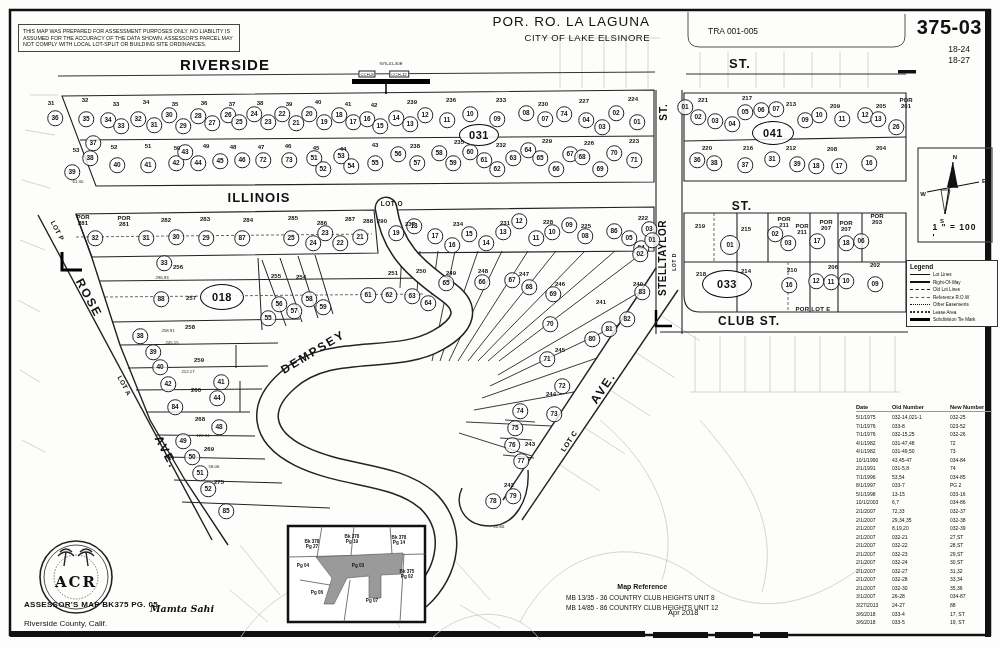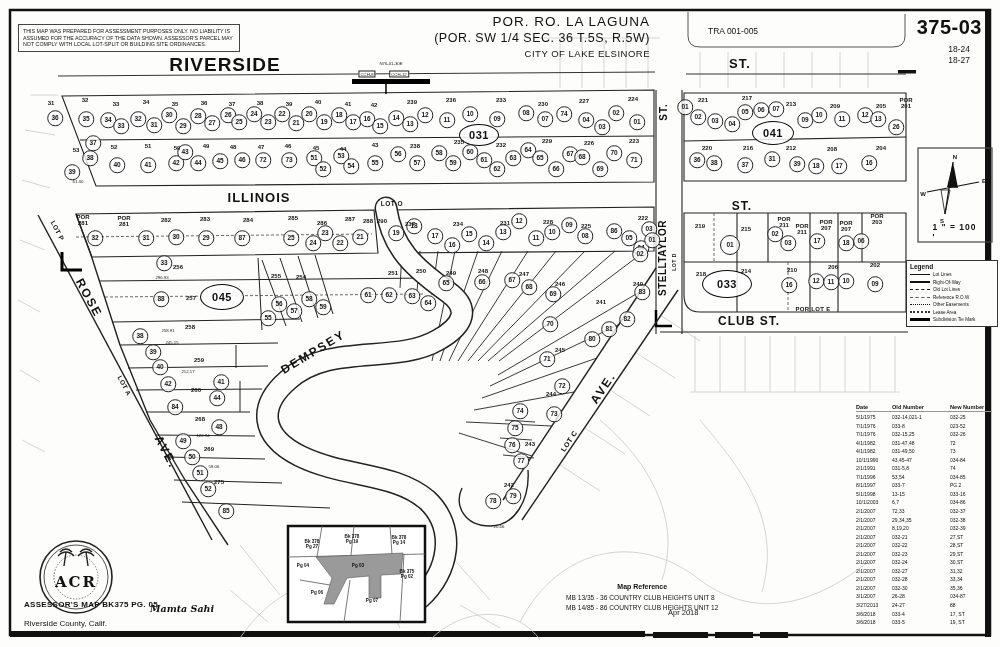--- a/index.html
+++ b/index.html
@@ -249,21 +249,20 @@
       <line x1="64" y1="566" x2="66" y2="552"></line>
         <path d="M 60,552 Q 66,546 72,552 M 58,556 Q 66,548 74,556"></path>
       <line x1="88" y1="566" x2="86" y2="552"></line>
         <path d="M 80,552 Q 86,546 92,552 M 78,556 Q 86,548 94,556"></path>
     </g>
   </svg>
 
   <div class="abs disclaimer" style="left:18px;top:24px">THIS MAP WAS PREPARED FOR ASSESSMENT PURPOSES ONLY.  NO LIABILITY IS ASSUMED FOR THE ACCURACY OF THE DATA SHOWN.  ASSESSOR'S PARCEL MAY NOT COMPLY WITH LOCAL LOT-SPLIT OR BUILDING SITE ORDINANCES.</div>
   <div class="abs title-blk" style="left:330px;top:14px">
     <div class="t1">POR. RO. LA LAGUNA</div>
-    <div class="t2">(POR. SW 1/4 SEC. 36 T.5S, R.5W)</div>
     <div class="t3">CITY OF LAKE ELSINORE</div>
   </div>
   <div class="abs tra" style="left:708px;top:26px">TRA 001-005</div>
   <div class="abs sheetno" style="right:18px;top:16px">375-03</div>
   <div class="abs pages" style="right:30px;top:44px">
     <div>18-24</div>
     <div>18-27</div>
   </div>
 
   <div class="compass-l" style="left:955px;top:157px">N</div>
@@ -449,21 +448,21 @@
   <div class="abs date" style="left:668px;top:608px">Apr 2018</div>
 
   <div class="abs" style="left:24px;top:600px">
     <div class="footer1">ASSESSOR'S MAP BK375 PG. 05</div>
     <div class="footer2">Riverside County, Calif.</div>
   </div>
   <div class="abs sig" style="left:150px;top:603px">Mamta Sahi</div>
   <div class="seal-acr" style="left:76px;top:582px">ACR</div>
 
   <div id="streets">
-      <div class="street" style="left: 217px; top: 64px; font-size: 19px; letter-spacing: 1px; transform: translate(-50%, -50%) rotate(0deg); padding-left: 16px;">RIVERSIDE</div>
+      <div class="street" style="left: 217px; top: 64px; font-size: 15px; letter-spacing: 1px; transform: translate(-50%, -50%) rotate(0deg); padding-left: 16px;">RIVERSIDE</div>
       <div class="street" style="left: 740px; top: 63px; font-size: 13px; letter-spacing: 1px; transform: translate(-50%, -50%) rotate(0deg);">ST.</div>
       <div class="street" style="left: 259px; top: 197px; font-size: 13px; letter-spacing: 1px; transform: translate(-50%, -50%) rotate(0deg);">ILLINOIS</div>
       <div class="street" style="left: 392px; top: 204px; font-size: 6.5px; letter-spacing: 0.5px; transform: translate(-50%, -50%) rotate(0deg);">LOT O</div>
       <div class="street" style="left: 742px; top: 206px; font-size: 12px; letter-spacing: 1px; transform: translate(-50%, -50%) rotate(0deg);">ST.</div>
       <div class="street" style="left: 664px; top: 112px; font-size: 10px; letter-spacing: 1px; transform: translate(-50%, -50%) rotate(-90deg);">ST.</div>
       <div class="street" style="left: 663px; top: 258px; font-size: 10px; letter-spacing: 0.5px; transform: translate(-50%, -50%) rotate(-90deg);">STELLTAYLOR</div>
       <div class="street" style="left: 674px; top: 262px; font-size: 5px; letter-spacing: 0.5px; transform: translate(-50%, -50%) rotate(-90deg);">LOT D</div>
       <div class="street" style="left: 749px; top: 321px; font-size: 12px; letter-spacing: 1px; transform: translate(-50%, -50%) rotate(0deg);">CLUB  ST.</div>
       <div class="street" style="left: 813px; top: 309px; font-size: 6px; letter-spacing: 0.3px; transform: translate(-50%, -50%) rotate(0deg);">POR LOT E</div>
       <div class="street" style="left: 313px; top: 352px; font-size: 12px; letter-spacing: 2px; transform: translate(-50%, -50%) rotate(-31deg);">DEMPSEY</div>
@@ -471,21 +470,21 @@
       <div class="street" style="left: 166px; top: 452px; font-size: 12px; letter-spacing: 2px; transform: translate(-50%, -50%) rotate(62deg);">AVE.</div>
       <div class="street" style="left: 124px; top: 386px; font-size: 6.5px; letter-spacing: 0.5px; transform: translate(-50%, -50%) rotate(62deg);">LOT A</div>
       <div class="street" style="left: 57px; top: 231px; font-size: 6.5px; letter-spacing: 0.5px; transform: translate(-50%, -50%) rotate(62deg);">LOT P</div>
       <div class="street" style="left: 603px; top: 388px; font-size: 12px; letter-spacing: 2px; transform: translate(-50%, -50%) rotate(-56deg);">AVE.</div>
       <div class="street" style="left: 569px; top: 441px; font-size: 7px; letter-spacing: 0.5px; transform: translate(-50%, -50%) rotate(-56deg);">LOT C</div>
     </div>
   <div id="ovals">
       <div class="oval" style="left: 479px; top: 135px; width: 38px; height: 20px;">031</div>
       <div class="oval" style="left: 773px; top: 133px; width: 40px; height: 22px;">041</div>
       <div class="oval" style="left: 727px; top: 284px; width: 48px; height: 26px;">033</div>
-      <div class="oval" style="left: 222px; top: 297px; width: 42px; height: 24px;">045</div>
+      <div class="oval" style="left: 222px; top: 297px; width: 42px; height: 24px;">018</div>
     </div>
   <div id="circles">
       <div class="pc" style="left: 55px; top: 118px; width: 13.5px; height: 13.5px;">36</div>
       <div class="pc" style="left: 86px; top: 119px; width: 13.5px; height: 13.5px;">35</div>
       <div class="pc" style="left: 108px; top: 120px; width: 13.5px; height: 13.5px;">34</div>
       <div class="pc" style="left: 121px; top: 126px; width: 13.5px; height: 13.5px;">33</div>
       <div class="pc" style="left: 138px; top: 119px; width: 13.5px; height: 13.5px;">32</div>
       <div class="pc" style="left: 154px; top: 125px; width: 13.5px; height: 13.5px;">31</div>
       <div class="pc" style="left: 169px; top: 115px; width: 13.5px; height: 13.5px;">30</div>
       <div class="pc" style="left: 183px; top: 126px; width: 13.5px; height: 13.5px;">29</div>

